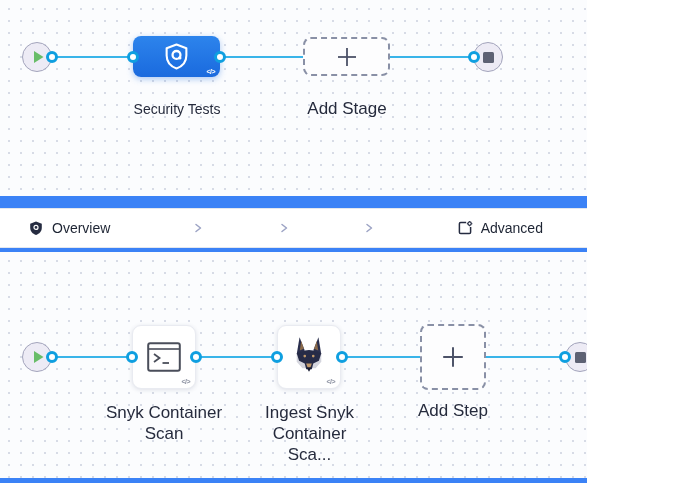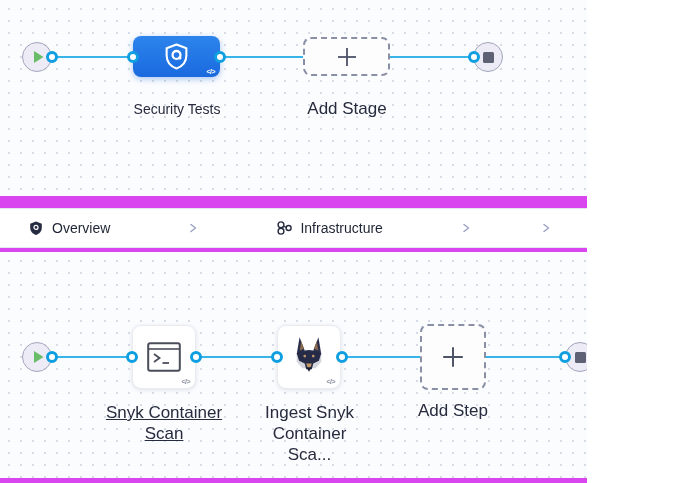--- a/index.html
+++ b/index.html
@@ -1,16 +1,16 @@
 <!DOCTYPE html>
 <html><head>
 <meta charset="utf-8">
 <style>
   html,body { margin:0; padding:0; background:#ffffff; font-family:"Liberation Sans", sans-serif; }
-  .screen { position:relative; width:587px; height:483px; background:#d946ef; overflow:hidden; }
+  .screen { position:relative; width:587px; height:483px; background:#3b82f6; overflow:hidden; }
 
   
   .canvas { position:absolute; left:0; right:0;
     background-color:#fbfcfe;
     background-image:radial-gradient(circle, #d7dbe6 1px, transparent 1.4px);
     background-size:12px 12px; background-position:3px 3px; }
   .canvas.top { top:0; height:196px; }
   .canvas.bottom { top:252px; height:226px; }
 
   
@@ -114,39 +114,41 @@
         <path d="M8 1.6 L13.8 3.8 V7.8 C13.8 11.4 11.4 13.9 8 15 C4.6 13.9 2.2 11.4 2.2 7.8 V3.8 Z" fill="#252b40"></path>
         <circle cx="8" cy="7.4" r="2" fill="none" stroke="#ffffff" stroke-width="1.2"></circle>
       </svg>
       <span class="tlabel">Overview</span>
     </div>
 
     <svg class="chev" width="14" height="14" viewBox="0 0 14 14">
       <polyline points="5,3.5 9.5,7 5,10.5" fill="none" stroke="#9ca3c4" stroke-width="1.5" stroke-linecap="round" stroke-linejoin="round"></polyline>
     </svg>
 
-    <div class="tab">
-      <svg class="ticon" width="16" height="16" viewBox="0 0 16 16">
-        <circle cx="5" cy="4.8" r="2.9" fill="none" stroke="#252b40" stroke-width="1.4"></circle>
-        <circle cx="5" cy="11.2" r="2.9" fill="none" stroke="#252b40" stroke-width="1.4"></circle>
-        <circle cx="12.6" cy="8" r="2.5" fill="none" stroke="#252b40" stroke-width="1.4"></circle>
-        <line x1="7.6" y1="6.2" x2="10.3" y2="7.4" stroke="#252b40" stroke-width="1.2"></line>
-      </svg>
-      <span class="tlabel">Infrastructure</span>
-    </div>
 
     <svg class="chev" width="14" height="14" viewBox="0 0 14 14">
       <polyline points="5,3.5 9.5,7 5,10.5" fill="none" stroke="#9ca3c4" stroke-width="1.5" stroke-linecap="round" stroke-linejoin="round"></polyline>
     </svg>
 
 
     <svg class="chev" width="14" height="14" viewBox="0 0 14 14">
       <polyline points="5,3.5 9.5,7 5,10.5" fill="none" stroke="#9ca3c4" stroke-width="1.5" stroke-linecap="round" stroke-linejoin="round"></polyline>
     </svg>
 
+    <div class="tab">
+      <svg class="ticon" width="16" height="16" viewBox="0 0 16 16">
+        <path d="M13.6 7 V12.3 C13.6 13 13 13.6 12.3 13.6 H3.7 C3 13.6 2.4 13 2.4 12.3 V3.7 C2.4 3 3 2.4 3.7 2.4 H9.2" fill="none" stroke="#252b40" stroke-width="1.5"></path>
+        <circle cx="12.6" cy="3.6" r="1.7" fill="none" stroke="#252b40" stroke-width="1.2"></circle>
+        <line x1="12.6" y1="0.9" x2="12.6" y2="1.7" stroke="#252b40" stroke-width="1.1"></line>
+        <line x1="12.6" y1="5.5" x2="12.6" y2="6.3" stroke="#252b40" stroke-width="1.1"></line>
+        <line x1="9.9" y1="3.6" x2="10.7" y2="3.6" stroke="#252b40" stroke-width="1.1"></line>
+        <line x1="14.5" y1="3.6" x2="15.3" y2="3.6" stroke="#252b40" stroke-width="1.1"></line>
+      </svg>
+      <span class="tlabel">Advanced</span>
+    </div>
   </nav>
 
   <section class="canvas bottom">
     <div class="edge" style="left:48px; top:104px; width:518px;"></div>
 
     <div class="node" style="left:22px; top:90px;">
       <svg width="10" height="12" viewBox="0 0 10 12" style="margin-left:3px">
         <polygon points="0,0 9.5,6 0,12" fill="#69bd68"></polygon>
       </svg>
     </div>
@@ -188,18 +190,18 @@
       <svg width="24" height="24" viewBox="0 0 22 22">
         <line x1="11" y1="2" x2="11" y2="20" stroke="#4c5268" stroke-width="1.8"></line>
         <line x1="2" y1="11" x2="20" y2="11" stroke="#4c5268" stroke-width="1.8"></line>
       </svg>
     </button>
 
     <div class="node" style="left:565px; top:90px;">
       <span class="stopsq"></span>
     </div>
 
-    <div class="nlabel" style="left:104px; top:150px; width:120px;text-decoration:underline;">Snyk Container Scan</div>
+    <div class="nlabel" style="left:104px; top:150px; width:120px;">Snyk Container Scan</div>
     <div class="nlabel" style="left:249px; top:150px; width:121px;">Ingest Snyk Container Sca...</div>
     <div class="nlabel" style="left:393px; top:148px; width:120px;">Add Step</div>
   </section>
 
 </div>
 
 </body></html>

